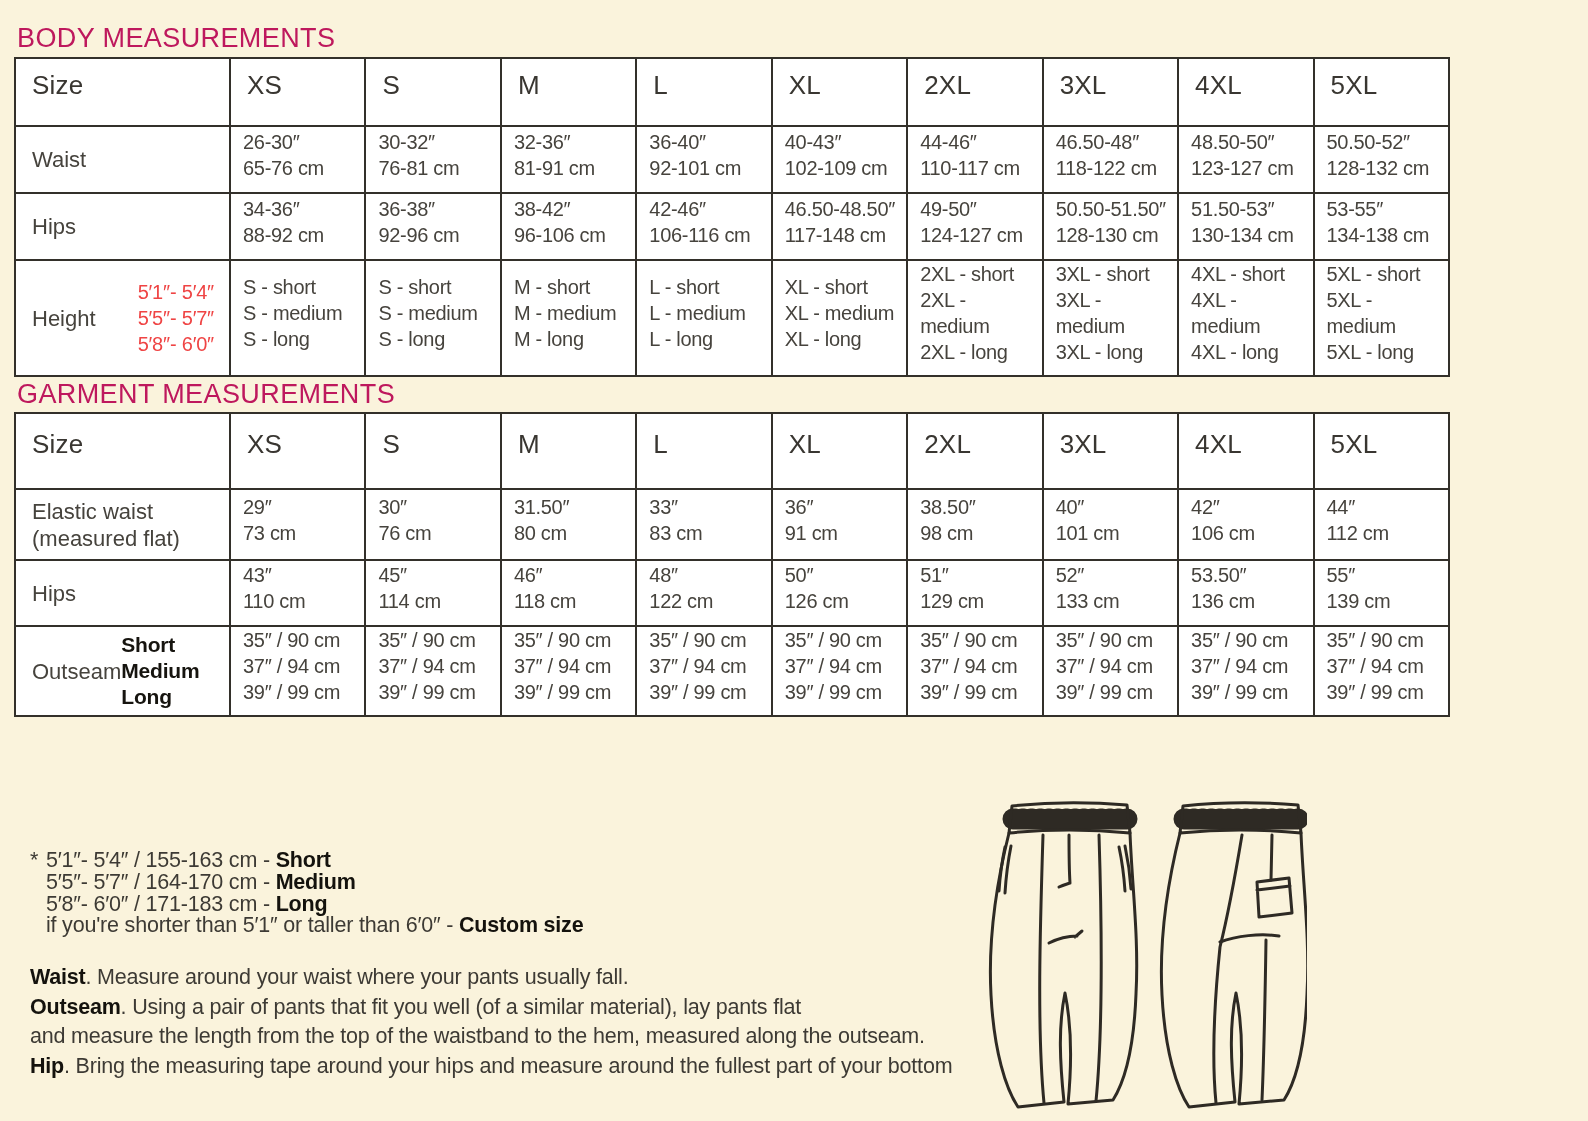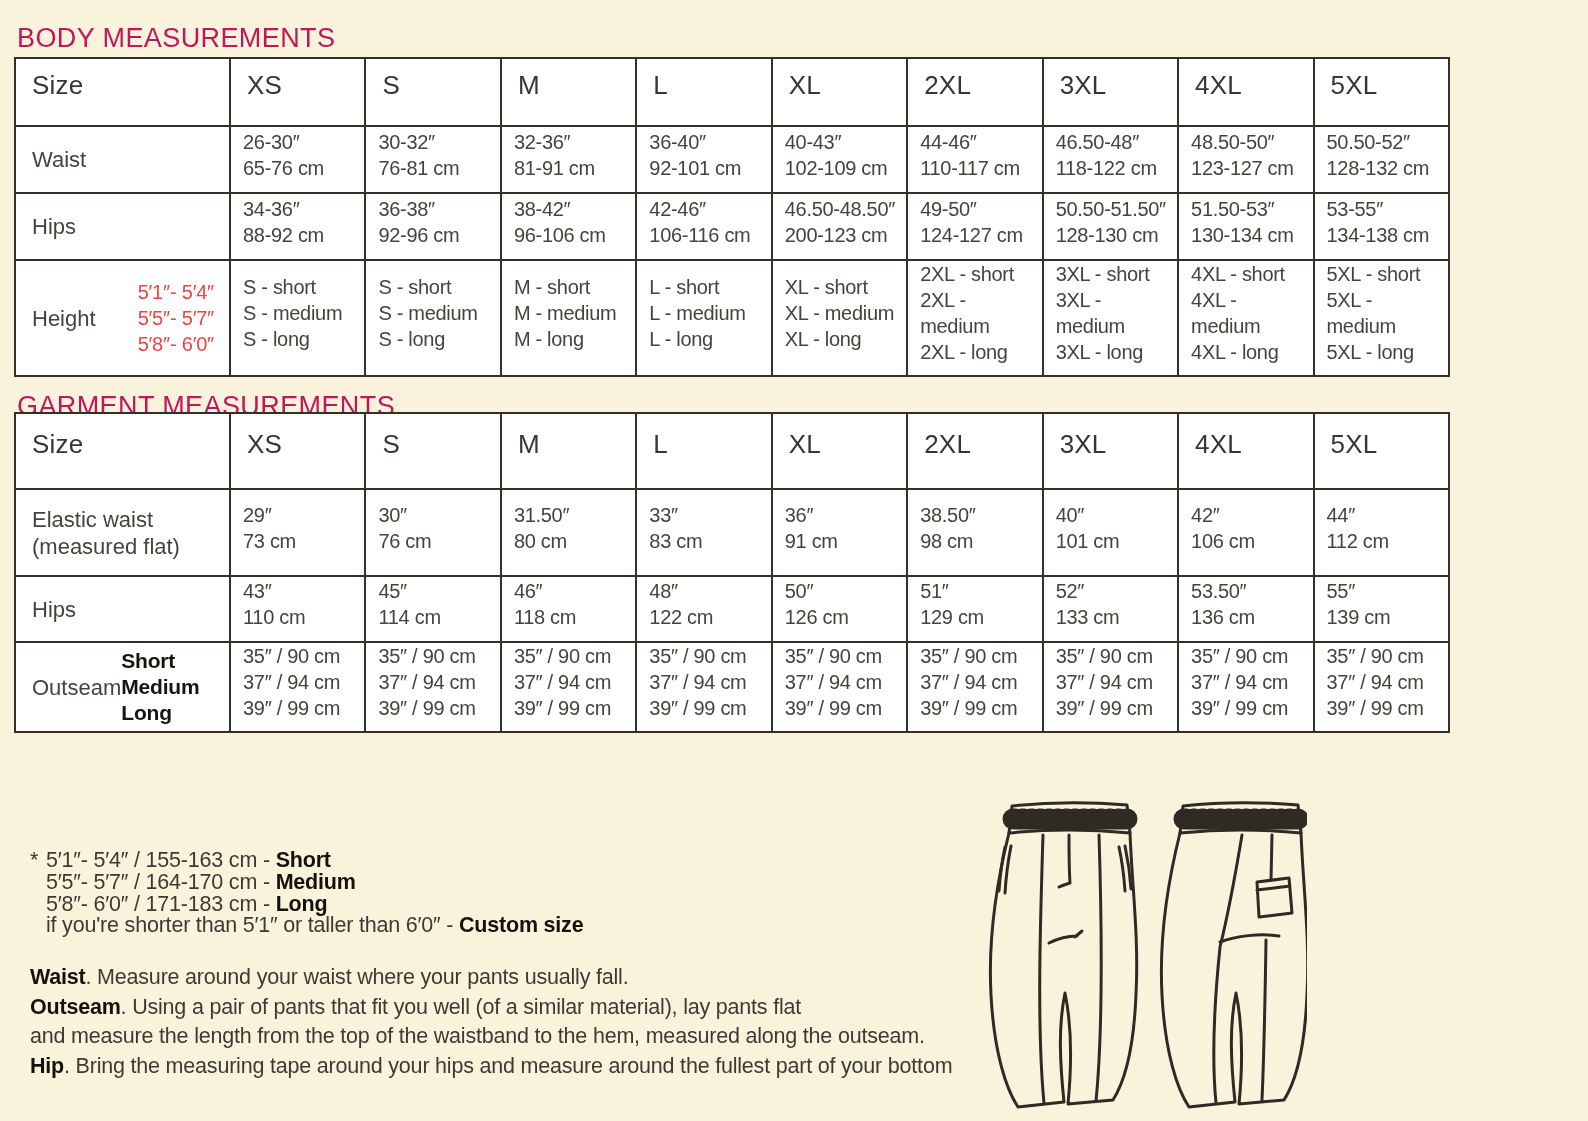--- a/index.html
+++ b/index.html
@@ -8,41 +8,41 @@
     background:#FAF3DC;
     font-family:"Liberation Sans","DejaVu Sans",sans-serif;
     color:#46433D;
   }
   .section-title{
     position:absolute;left:17px;
     font-size:27px;letter-spacing:0.4px;color:#be185d;font-weight:400;
     white-space:nowrap;
   }
   #body-title{top:23px;}
-  #garment-title{top:379px;margin-top:12px;}
+  #garment-title{top:379px;}
 
   table.size-table{
     position:absolute;left:14px;width:1436px;
     border-collapse:collapse;background:#FFFFFF;table-layout:fixed;
   }
   #body-table{top:57px;}
   #garment-table{top:412px;}
   .size-table th,.size-table td{
     border:2px solid #33302A;vertical-align:middle;text-align:left;
   }
   .size-table th{
     font-weight:400;font-size:26px;color:#393631;
     padding:0 0 14px 16px;letter-spacing:0.2px;
   }
   #body-table thead tr{height:68px;}
   #body-table tbody tr:nth-child(1){height:67px;}
   #body-table tbody tr:nth-child(2){height:67px;}
   #body-table tbody tr:nth-child(3){height:104px;}
   #garment-table thead tr{height:76px;}
-  #garment-table tbody tr:nth-child(1){height:87px;}
+  #garment-table tbody tr:nth-child(1){height:71px;}
   #garment-table tbody tr:nth-child(2){height:66px;}
   #garment-table tbody tr:nth-child(3){height:89px;}
 
   td.labelcell{
     font-size:22px;color:#46433D;padding:0 0 0 16px;line-height:27px;
   }
   td.labelcell .labwrap{
     display:flex;align-items:center;justify-content:space-between;
     padding-right:15px;
   }
@@ -157,21 +157,21 @@
         <td class="valuecell">
           <div>38-42″</div>
           <div>96-106 cm</div>
         </td>
         <td class="valuecell">
           <div>42-46″</div>
           <div>106-116 cm</div>
         </td>
         <td class="valuecell">
           <div>46.50-48.50″</div>
-          <div>200-123 cm</div>
+          <div>117-148 cm</div>
         </td>
         <td class="valuecell">
           <div>49-50″</div>
           <div>124-127 cm</div>
         </td>
         <td class="valuecell">
           <div>50.50-51.50″</div>
           <div>128-130 cm</div>
         </td>
         <td class="valuecell">

